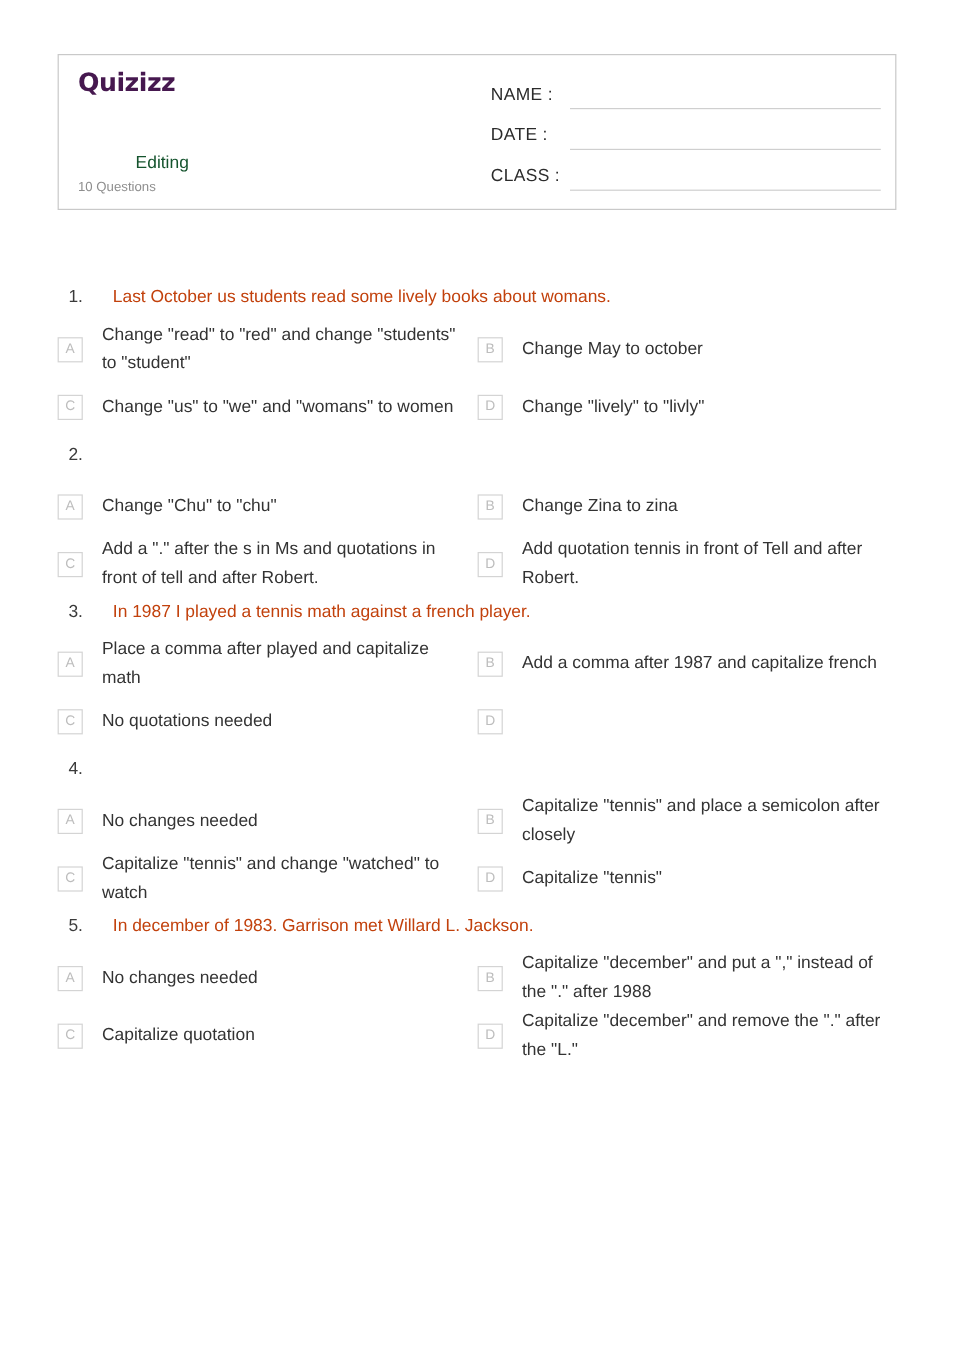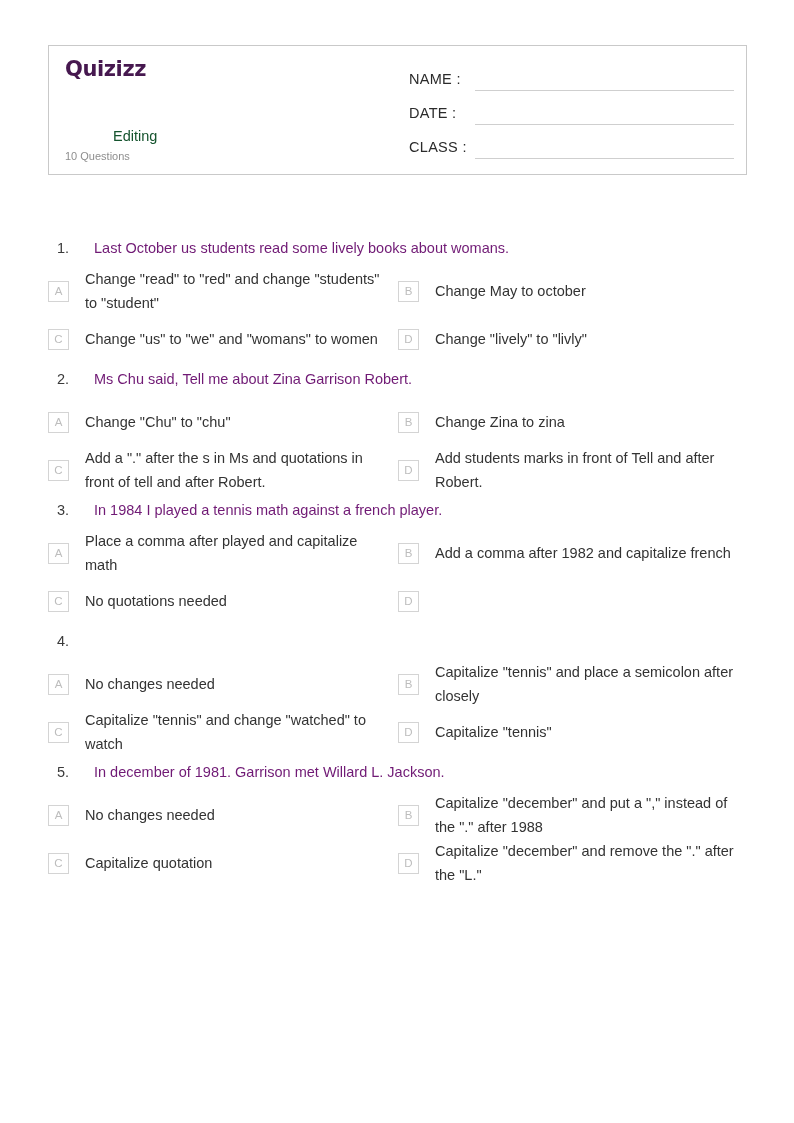--- a/index.html
+++ b/index.html
@@ -100,21 +100,21 @@
   }
   .q-num {
     width: 37px;
     flex: 0 0 37px;
     font-size: 14.5px;
     color: #3a3a3a;
     line-height: 20px;
   }
   .q-text {
     font-size: 14.5px;
-    color: #701a75;
+    color: #c2410c;
     line-height: 20px;
     max-width: 640px;
   }
 
   .options-grid {
     display: grid;
     grid-template-columns: 350px 350px;
     column-gap: 0px;
     padding-left: 48px;
     padding-bottom: 6px;
@@ -192,54 +192,53 @@
           </div>
           <div class="option col-b">
             <div class="opt-letter">D</div>
             <div class="opt-text">Change "lively" to "livly"</div>
           </div>
         </div>
       </div>
       <div class="question-block">
         <div class="q-head">
           <div class="q-num">2.</div>
-          <div class="q-text">Ms Chu said, Tell me about Zina Garrison Robert.</div>
         </div>
         <div class="options-grid">
           <div class="option">
             <div class="opt-letter">A</div>
             <div class="opt-text">Change "Chu" to "chu"</div>
           </div>
           <div class="option col-b">
             <div class="opt-letter">B</div>
             <div class="opt-text">Change Zina to zina</div>
           </div>
           <div class="option">
             <div class="opt-letter">C</div>
             <div class="opt-text">Add a "." after the s in Ms and quotations in front of tell and after Robert.</div>
           </div>
           <div class="option col-b">
             <div class="opt-letter">D</div>
-            <div class="opt-text">Add students marks in front of Tell and after Robert.</div>
+            <div class="opt-text">Add quotation tennis in front of Tell and after Robert.</div>
           </div>
         </div>
       </div>
       <div class="question-block">
         <div class="q-head">
           <div class="q-num">3.</div>
-          <div class="q-text">In 1984 I played a tennis math against a french player.</div>
+          <div class="q-text">In 1987 I played a tennis math against a french player.</div>
         </div>
         <div class="options-grid">
           <div class="option">
             <div class="opt-letter">A</div>
             <div class="opt-text">Place a comma after played and capitalize math</div>
           </div>
           <div class="option col-b">
             <div class="opt-letter">B</div>
-            <div class="opt-text">Add a comma after 1982 and capitalize french</div>
+            <div class="opt-text">Add a comma after 1987 and capitalize french</div>
           </div>
           <div class="option">
             <div class="opt-letter">C</div>
             <div class="opt-text">No quotations needed</div>
           </div>
           <div class="option col-b">
             <div class="opt-letter">D</div>
           </div>
         </div>
       </div>
@@ -262,21 +261,21 @@
           </div>
           <div class="option col-b">
             <div class="opt-letter">D</div>
             <div class="opt-text">Capitalize "tennis"</div>
           </div>
         </div>
       </div>
       <div class="question-block">
         <div class="q-head">
           <div class="q-num">5.</div>
-          <div class="q-text">In december of 1981. Garrison met Willard L. Jackson.</div>
+          <div class="q-text">In december of 1983. Garrison met Willard L. Jackson.</div>
         </div>
         <div class="options-grid">
           <div class="option">
             <div class="opt-letter">A</div>
             <div class="opt-text">No changes needed</div>
           </div>
           <div class="option col-b">
             <div class="opt-letter">B</div>
             <div class="opt-text">Capitalize "december" and put a "," instead of the "." after 1988</div>
           </div>

